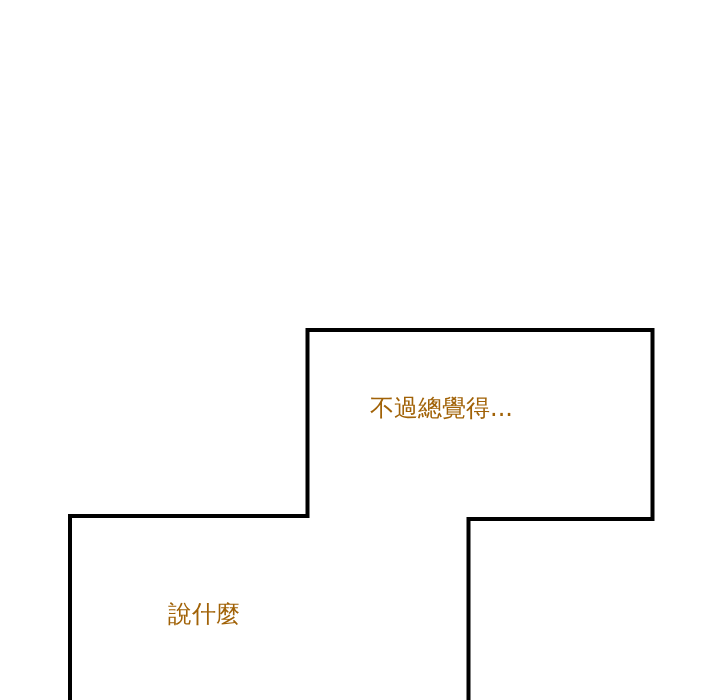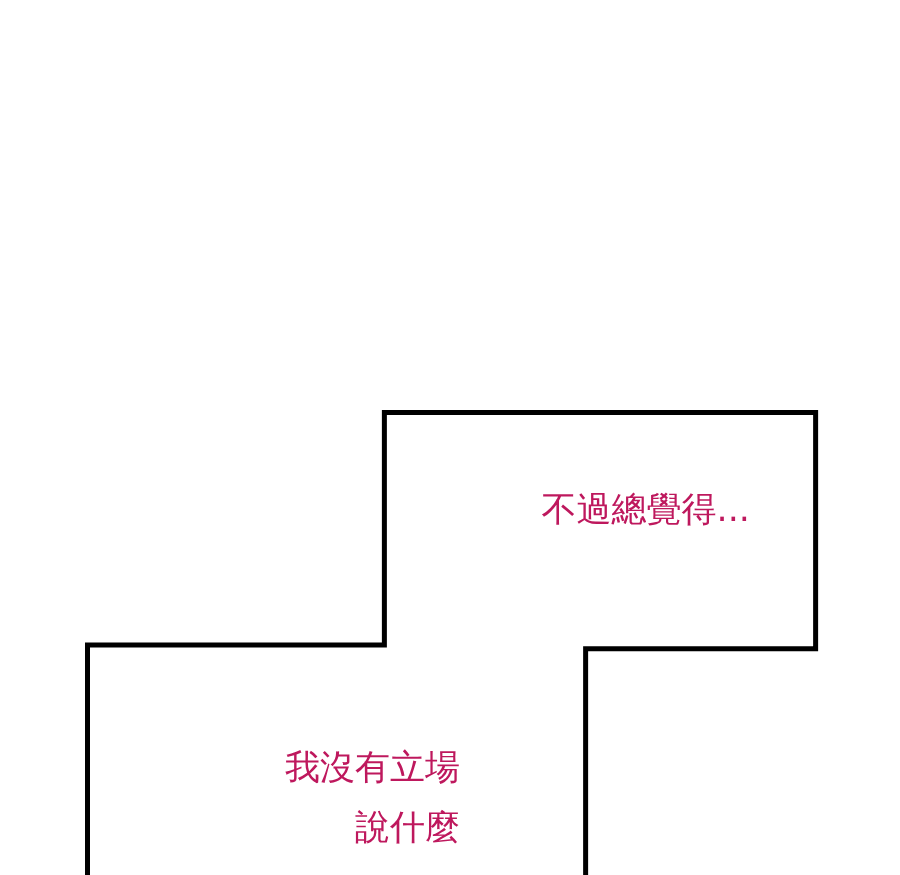--- a/index.html
+++ b/index.html
@@ -16,23 +16,23 @@
     }
     .panel-outline {
       position: absolute;
       left: 0;
       top: 0;
       width: 720px;
       height: 700px;
     }
     .text-block {
       position: absolute;
-      color: #be185d;
-      text-align: right;
-      font-size: 28px;
+      color: #a16207;
+      text-align: left;
+      font-size: 24px;
       line-height: 42px;
       white-space: nowrap;
     }
     .text-block .line {
       display: block;
     }
     .text-top {
       left: 370px;
       top: 387px;
       width: 230px;
@@ -49,15 +49,14 @@
 
 <svg class="panel-outline" viewBox="0 0 720 700" xmlns="http://www.w3.org/2000/svg">
   <path d="M70 700 L70 516 L307.5 516 L307.5 330 L652.5 330 L652.5 519 L468.5 519 L468.5 700" fill="#ffffff" stroke="#000000" stroke-width="4" stroke-linejoin="miter"></path>
 </svg>
 
 <div class="text-block text-top">
   <span class="line">不過總覺得...</span>
 </div>
 
 <div class="text-block text-bottom">
-  <span class="line">我沒有立場</span>
   <span class="line">說什麼</span>
 </div>
 
 </body></html>

